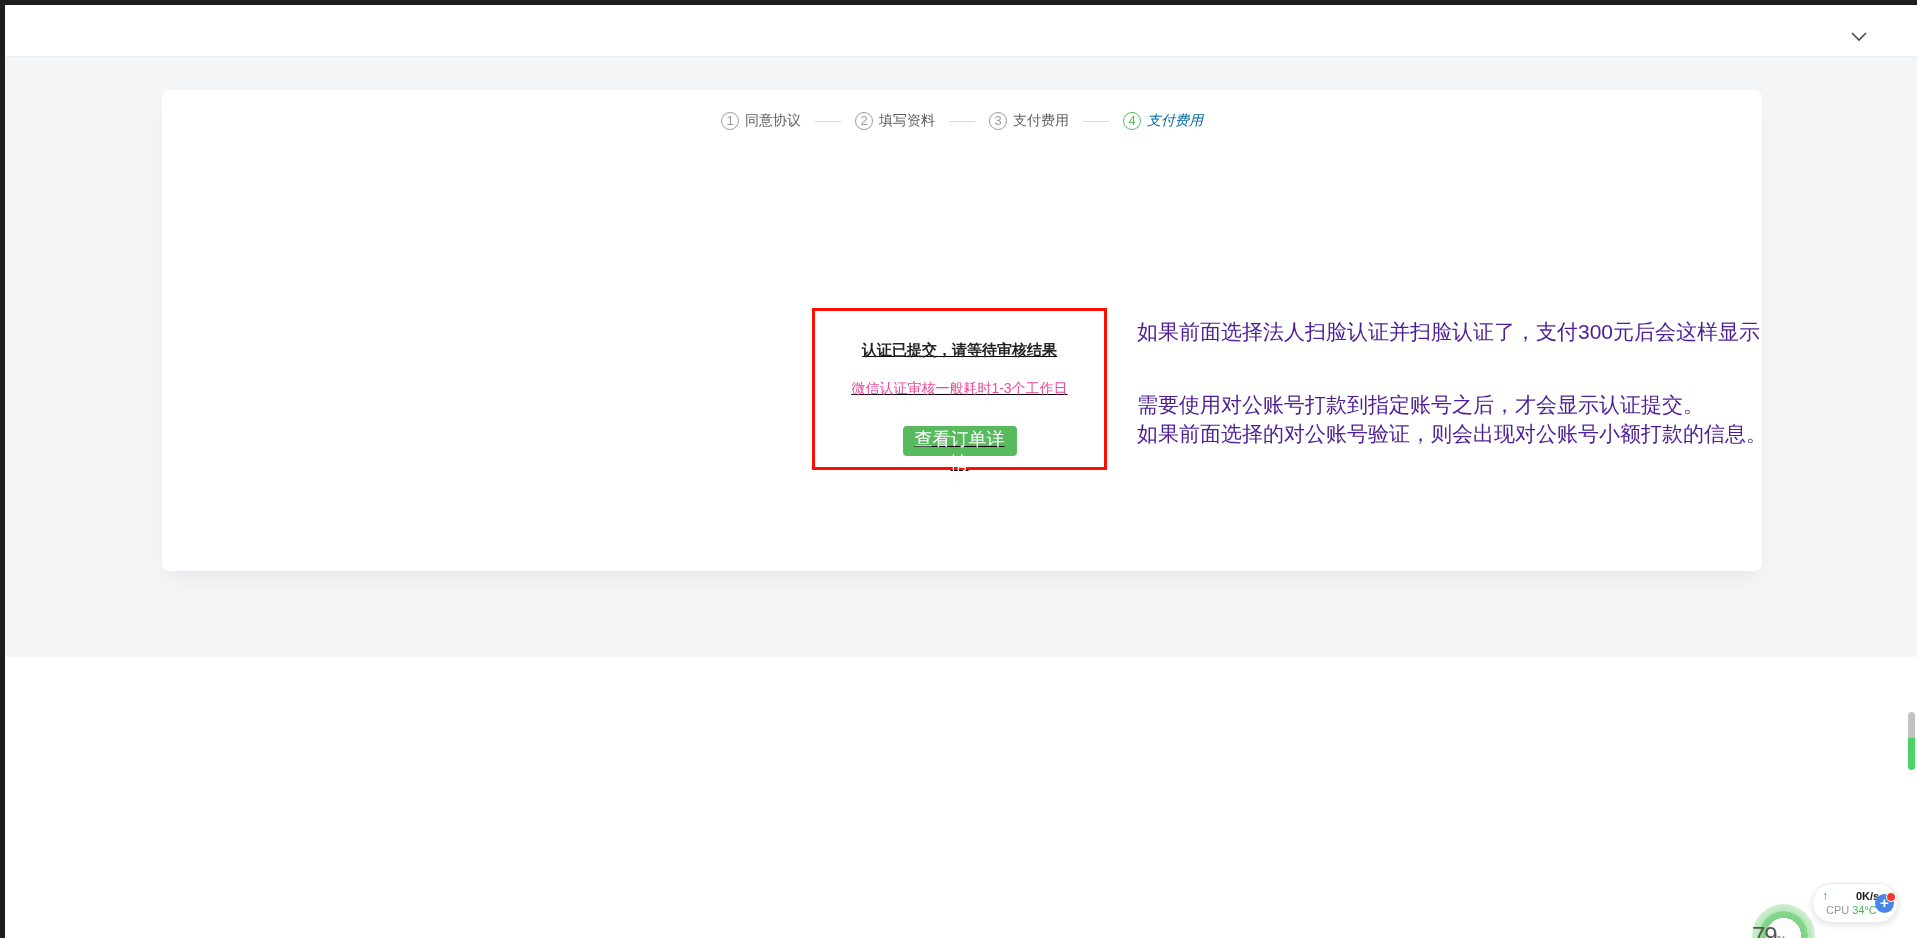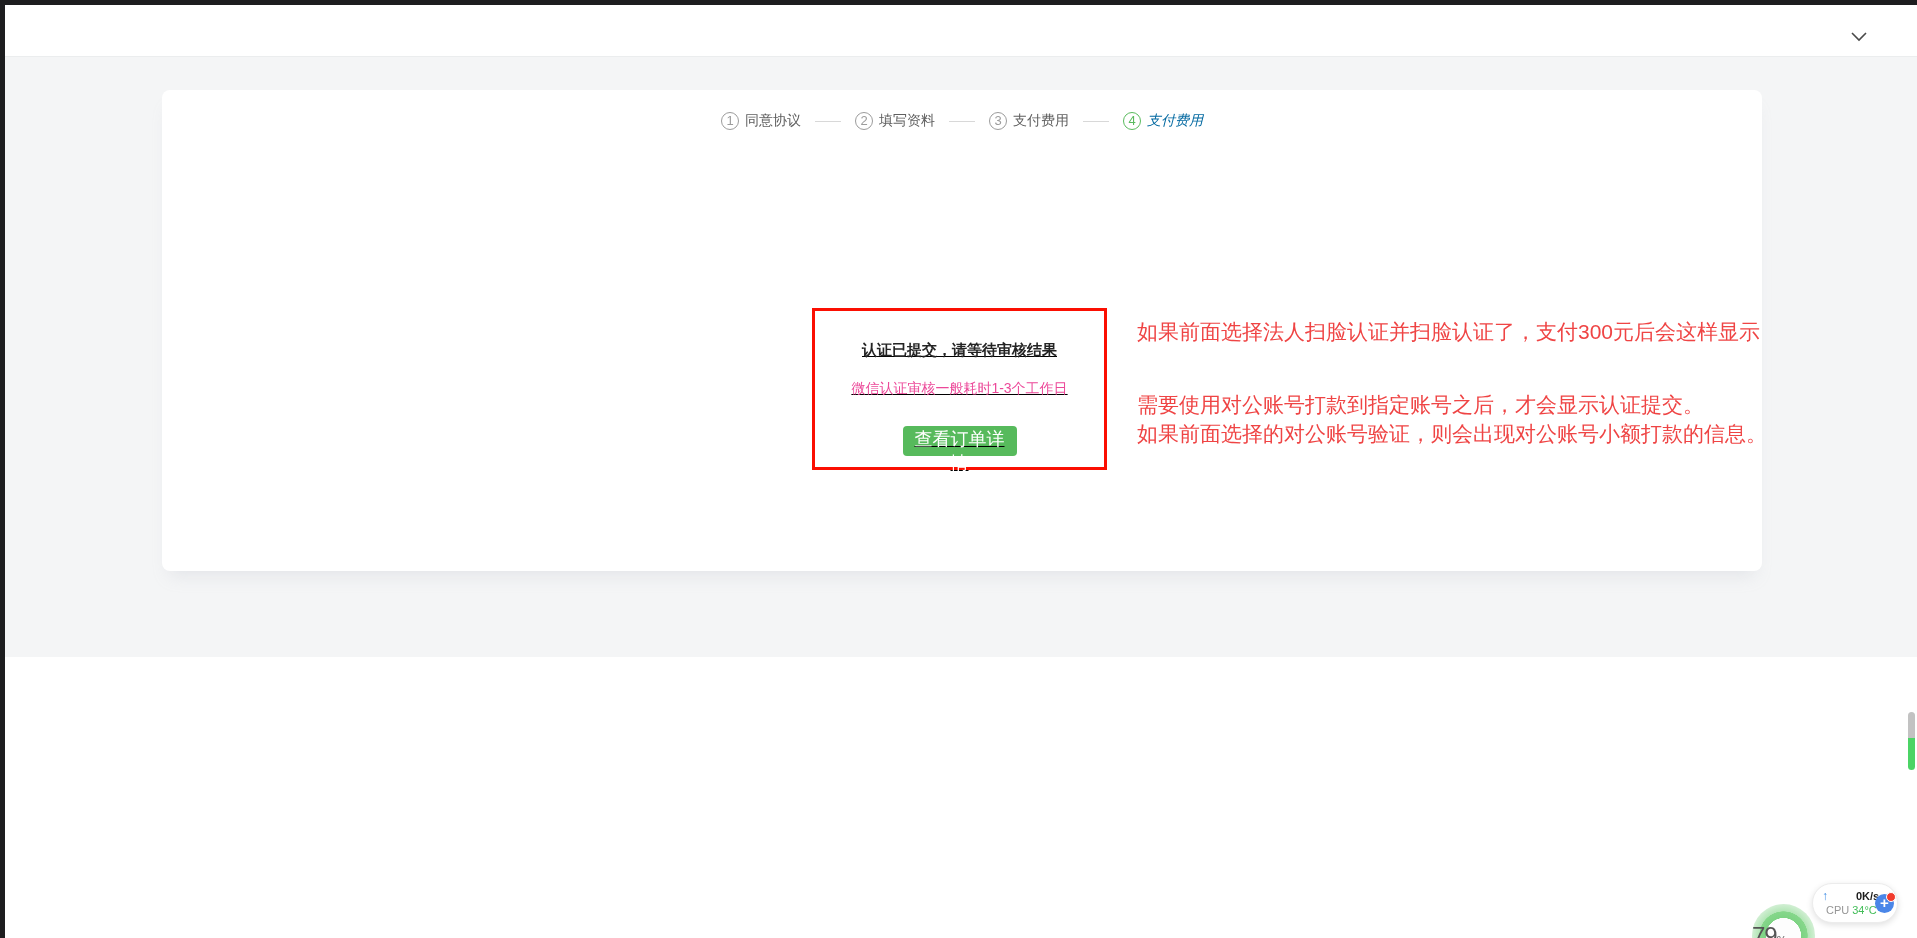--- a/index.html
+++ b/index.html
@@ -44,21 +44,21 @@
   }
   .result-title{margin-top:30px;font-size:15px;font-weight:bold;color:#242424;}
   .result-subtitle{margin-top:20px;font-size:14px;color:#ec4899;}
   .order-btn{
     margin-top:28px;width:114px;height:30px;background:#57ba5c;color:#ffffff;
     border:none;border-radius:4px;font-size:18px;cursor:pointer;
     font-family:"Liberation Sans","DejaVu Sans",sans-serif;
   }
 
   
-  .anno{position:absolute;color:#ef4444;font-size:21px;white-space:nowrap;}
+  .anno{position:absolute;color:#4c1d95;font-size:21px;white-space:nowrap;}
   .anno-line1{left:1137px;top:321px;line-height:22px;}
   .anno-group{left:1137px;top:390px;line-height:29px;}
 
   
   .edge-indicator{position:absolute;left:1908px;top:712px;width:7px;height:58px;border-radius:4px;overflow:hidden;cursor:pointer;}
   .edge-indicator .gray{height:26px;background:#c2c2c2;}
   .edge-indicator .green{height:32px;background:#4bd465;}
 
   
   .monitor-pill{

